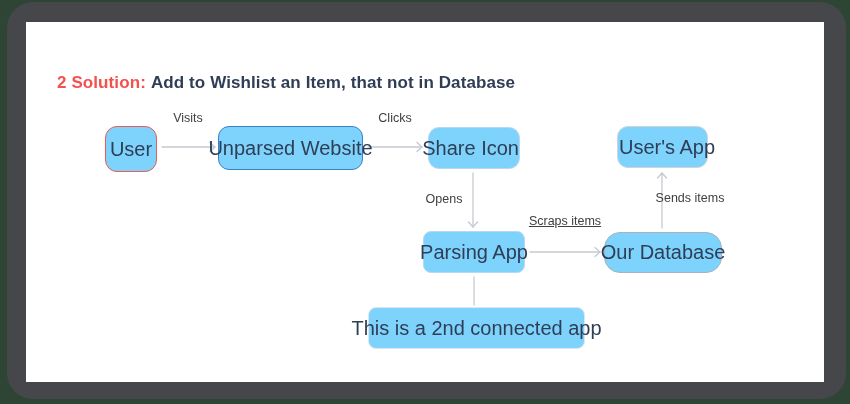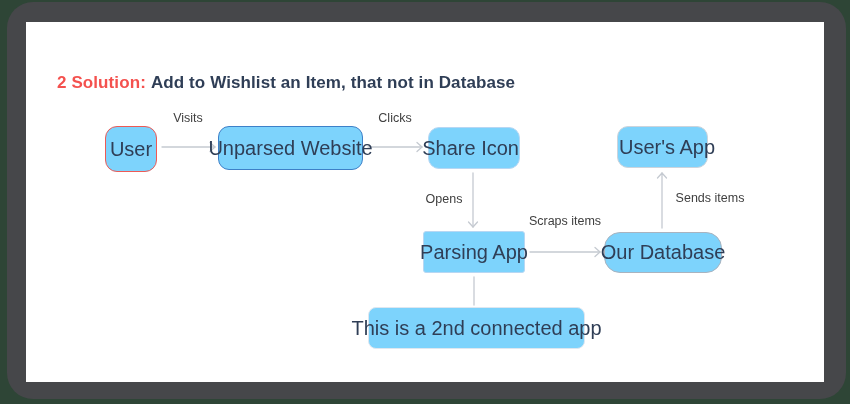--- a/index.html
+++ b/index.html
@@ -26,33 +26,33 @@
     position:absolute;background:#7dd3fc;
     border:1.5px solid #ccd4dc;
     display:flex;align-items:center;justify-content:center;
     font-size:20px;color:#2f3e56;white-space:nowrap;
     box-sizing:border-box;
   }
   .n-user     {left:79px;  top:104px; width:52px;  height:46px; border-radius:12px;}
   .n-unparsed {left:192px; top:104px; width:145px; height:44px; border-radius:11px;}
   .n-share    {left:402px; top:105px; width:92px;  height:42px; border-radius:11px;justify-content:flex-end;}
   .n-usersapp {left:591px; top:104px; width:91px;  height:42px; border-radius:11px;}
-  .n-parsing  {left:397px; top:209px; width:102px; height:42px; border-radius:3px;text-align:right;}
+  .n-parsing  {left:397px; top:209px; width:102px; height:42px; border-radius:8px;text-align:right;}
   .n-database {left:578px; top:210px; width:118px; height:41px; border-radius:16px;}
   .n-note     {left:342px; top:285px; width:217px; height:42px; border-radius:8px;}
   .arrows{position:absolute;left:0;top:0;width:798px;height:360px;pointer-events:none;}
   .edge-label{
     position:absolute;transform:translateX(-50%);
     font-size:12.5px;color:#404040;white-space:nowrap;
   }
   .el-visits{left:162px;top:89px;}
   .el-clicks{left:369px;top:89px;}
   .el-opens {left:418px;top:170px;}
-  .el-scraps{left:539px;top:192px;}
-  .el-sends {left:684px;top:169px;text-align:center;}
+  .el-scraps{left:539px;top:192px;text-decoration:underline;}
+  .el-sends {left:664px;top:169px;text-align:center;}
 </style>
 </head>
 <body>
 
 <div class="frame"></div>
 
 <div class="card">
 
   <div class="title">
     <span class="prefix">2 Solution:</span><span class="rest">Add to Wishlist an Item, that not in Database</span>

